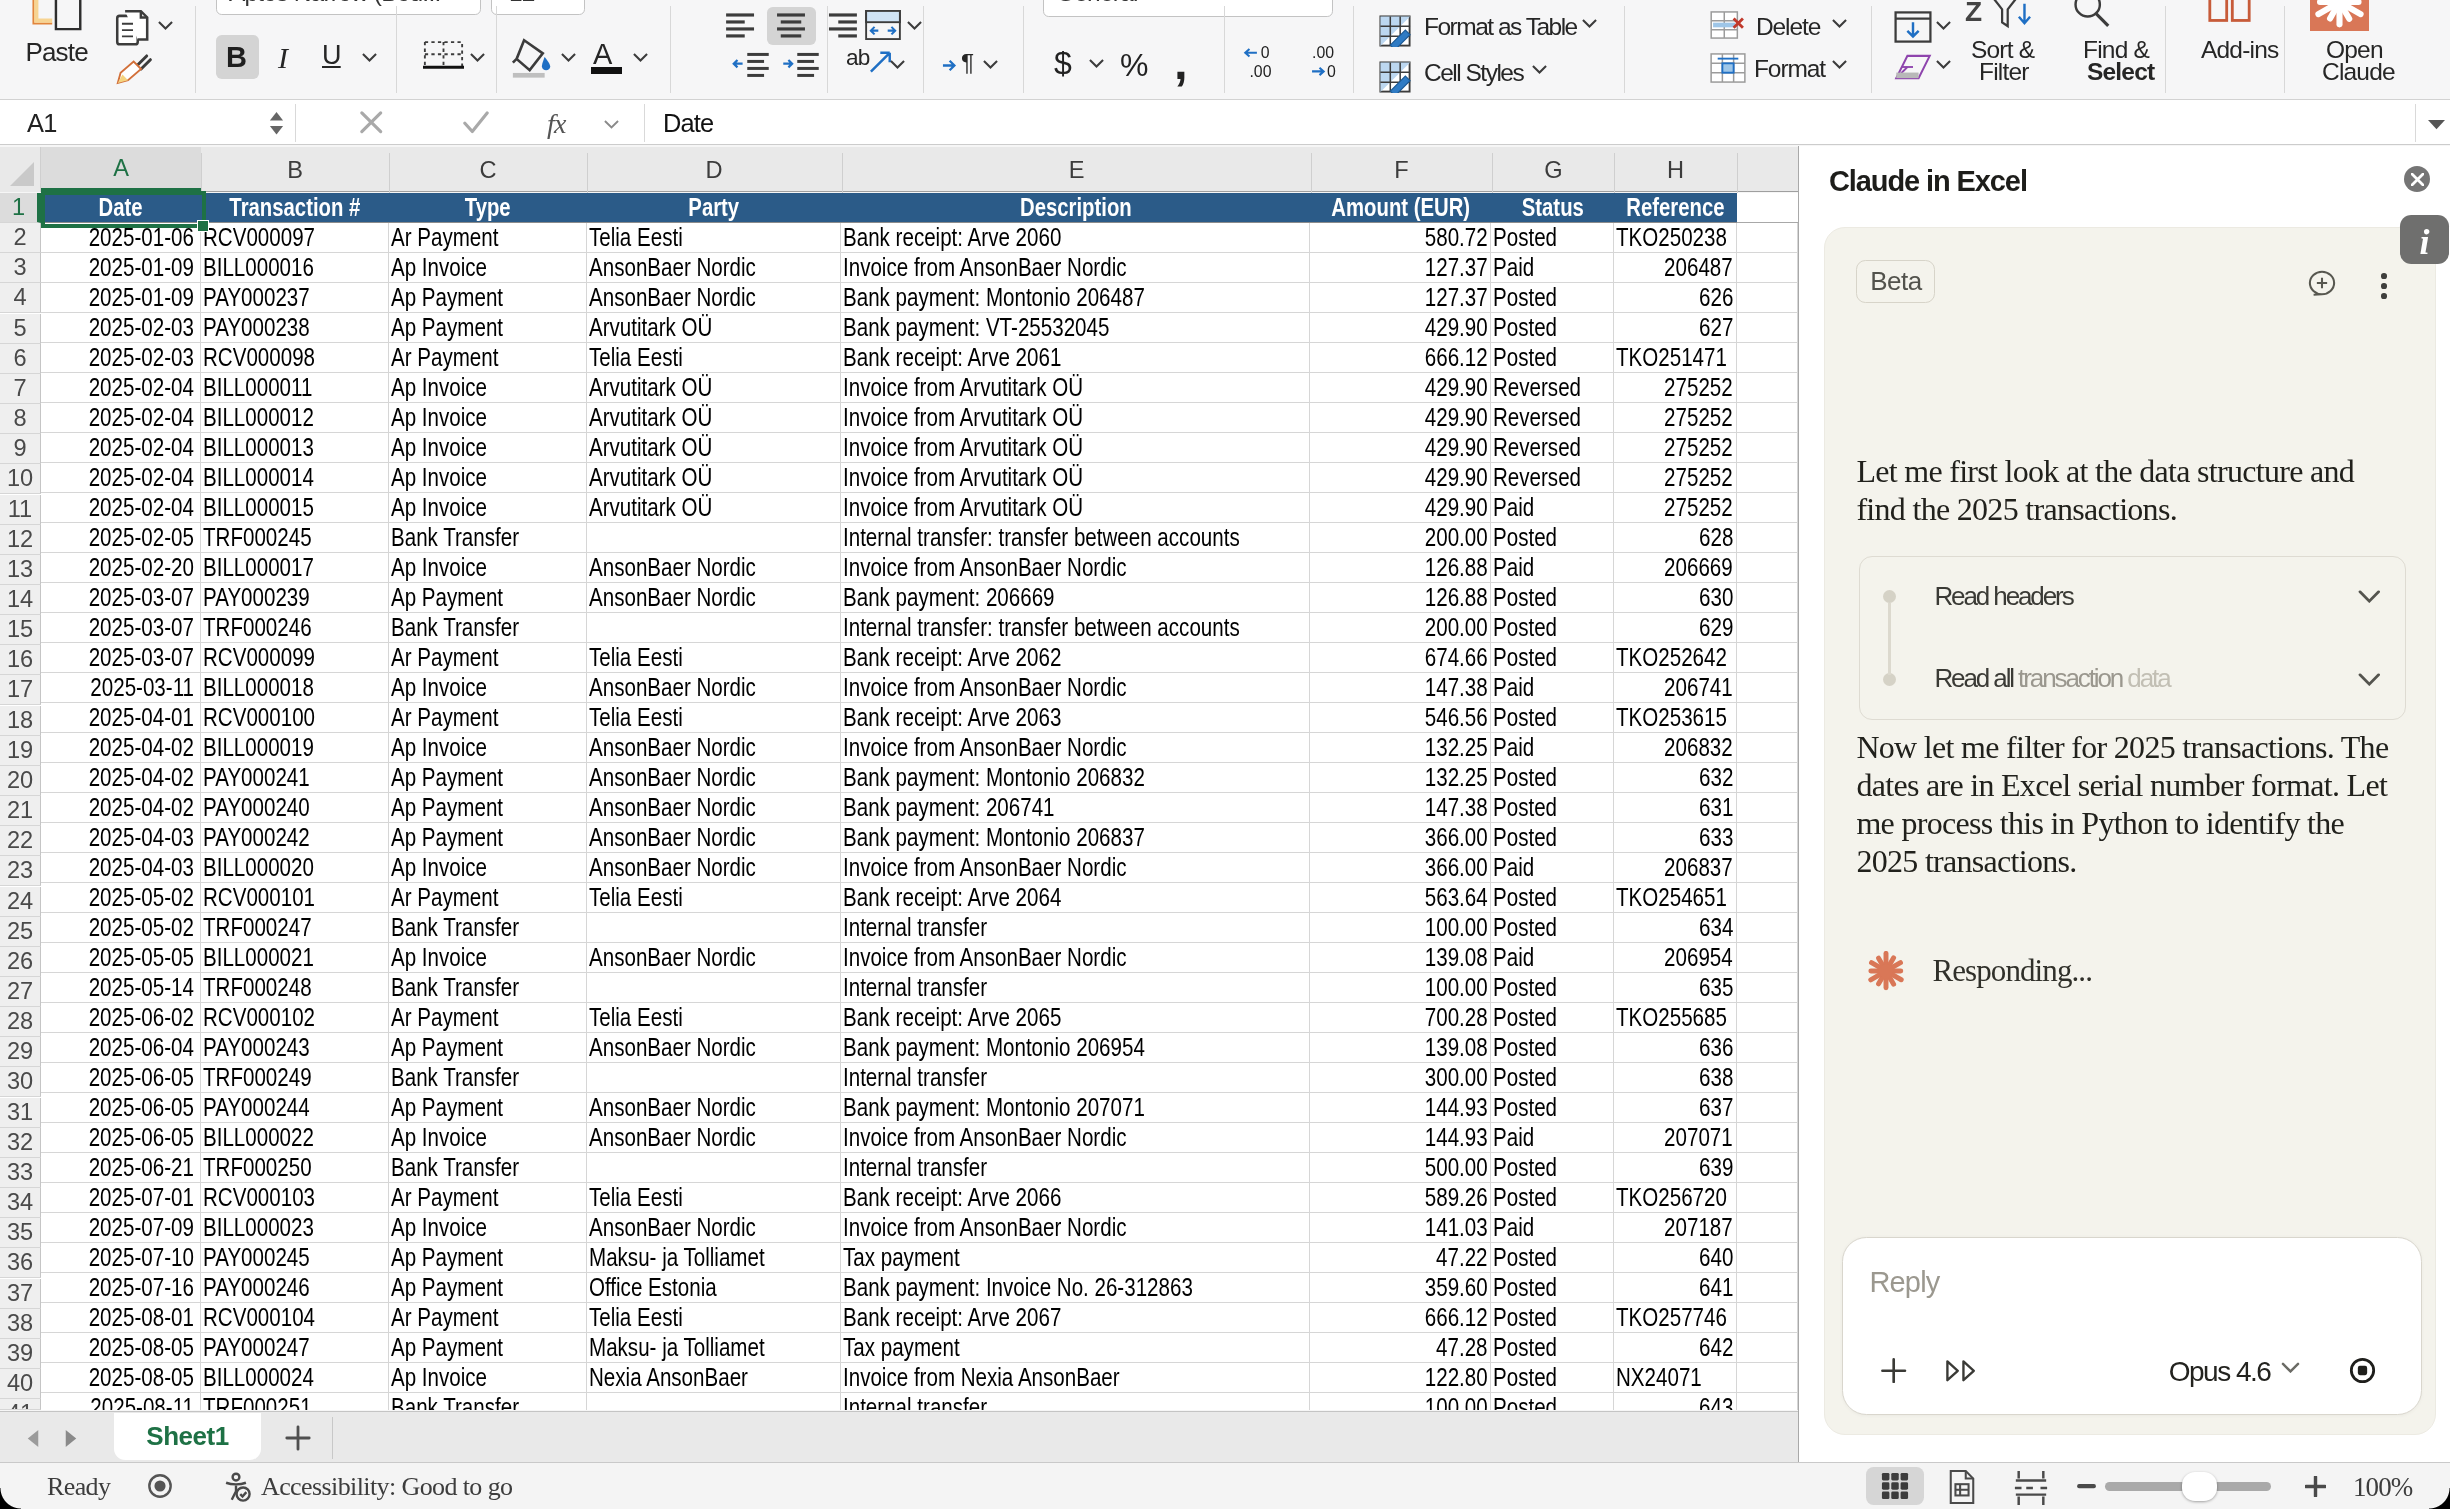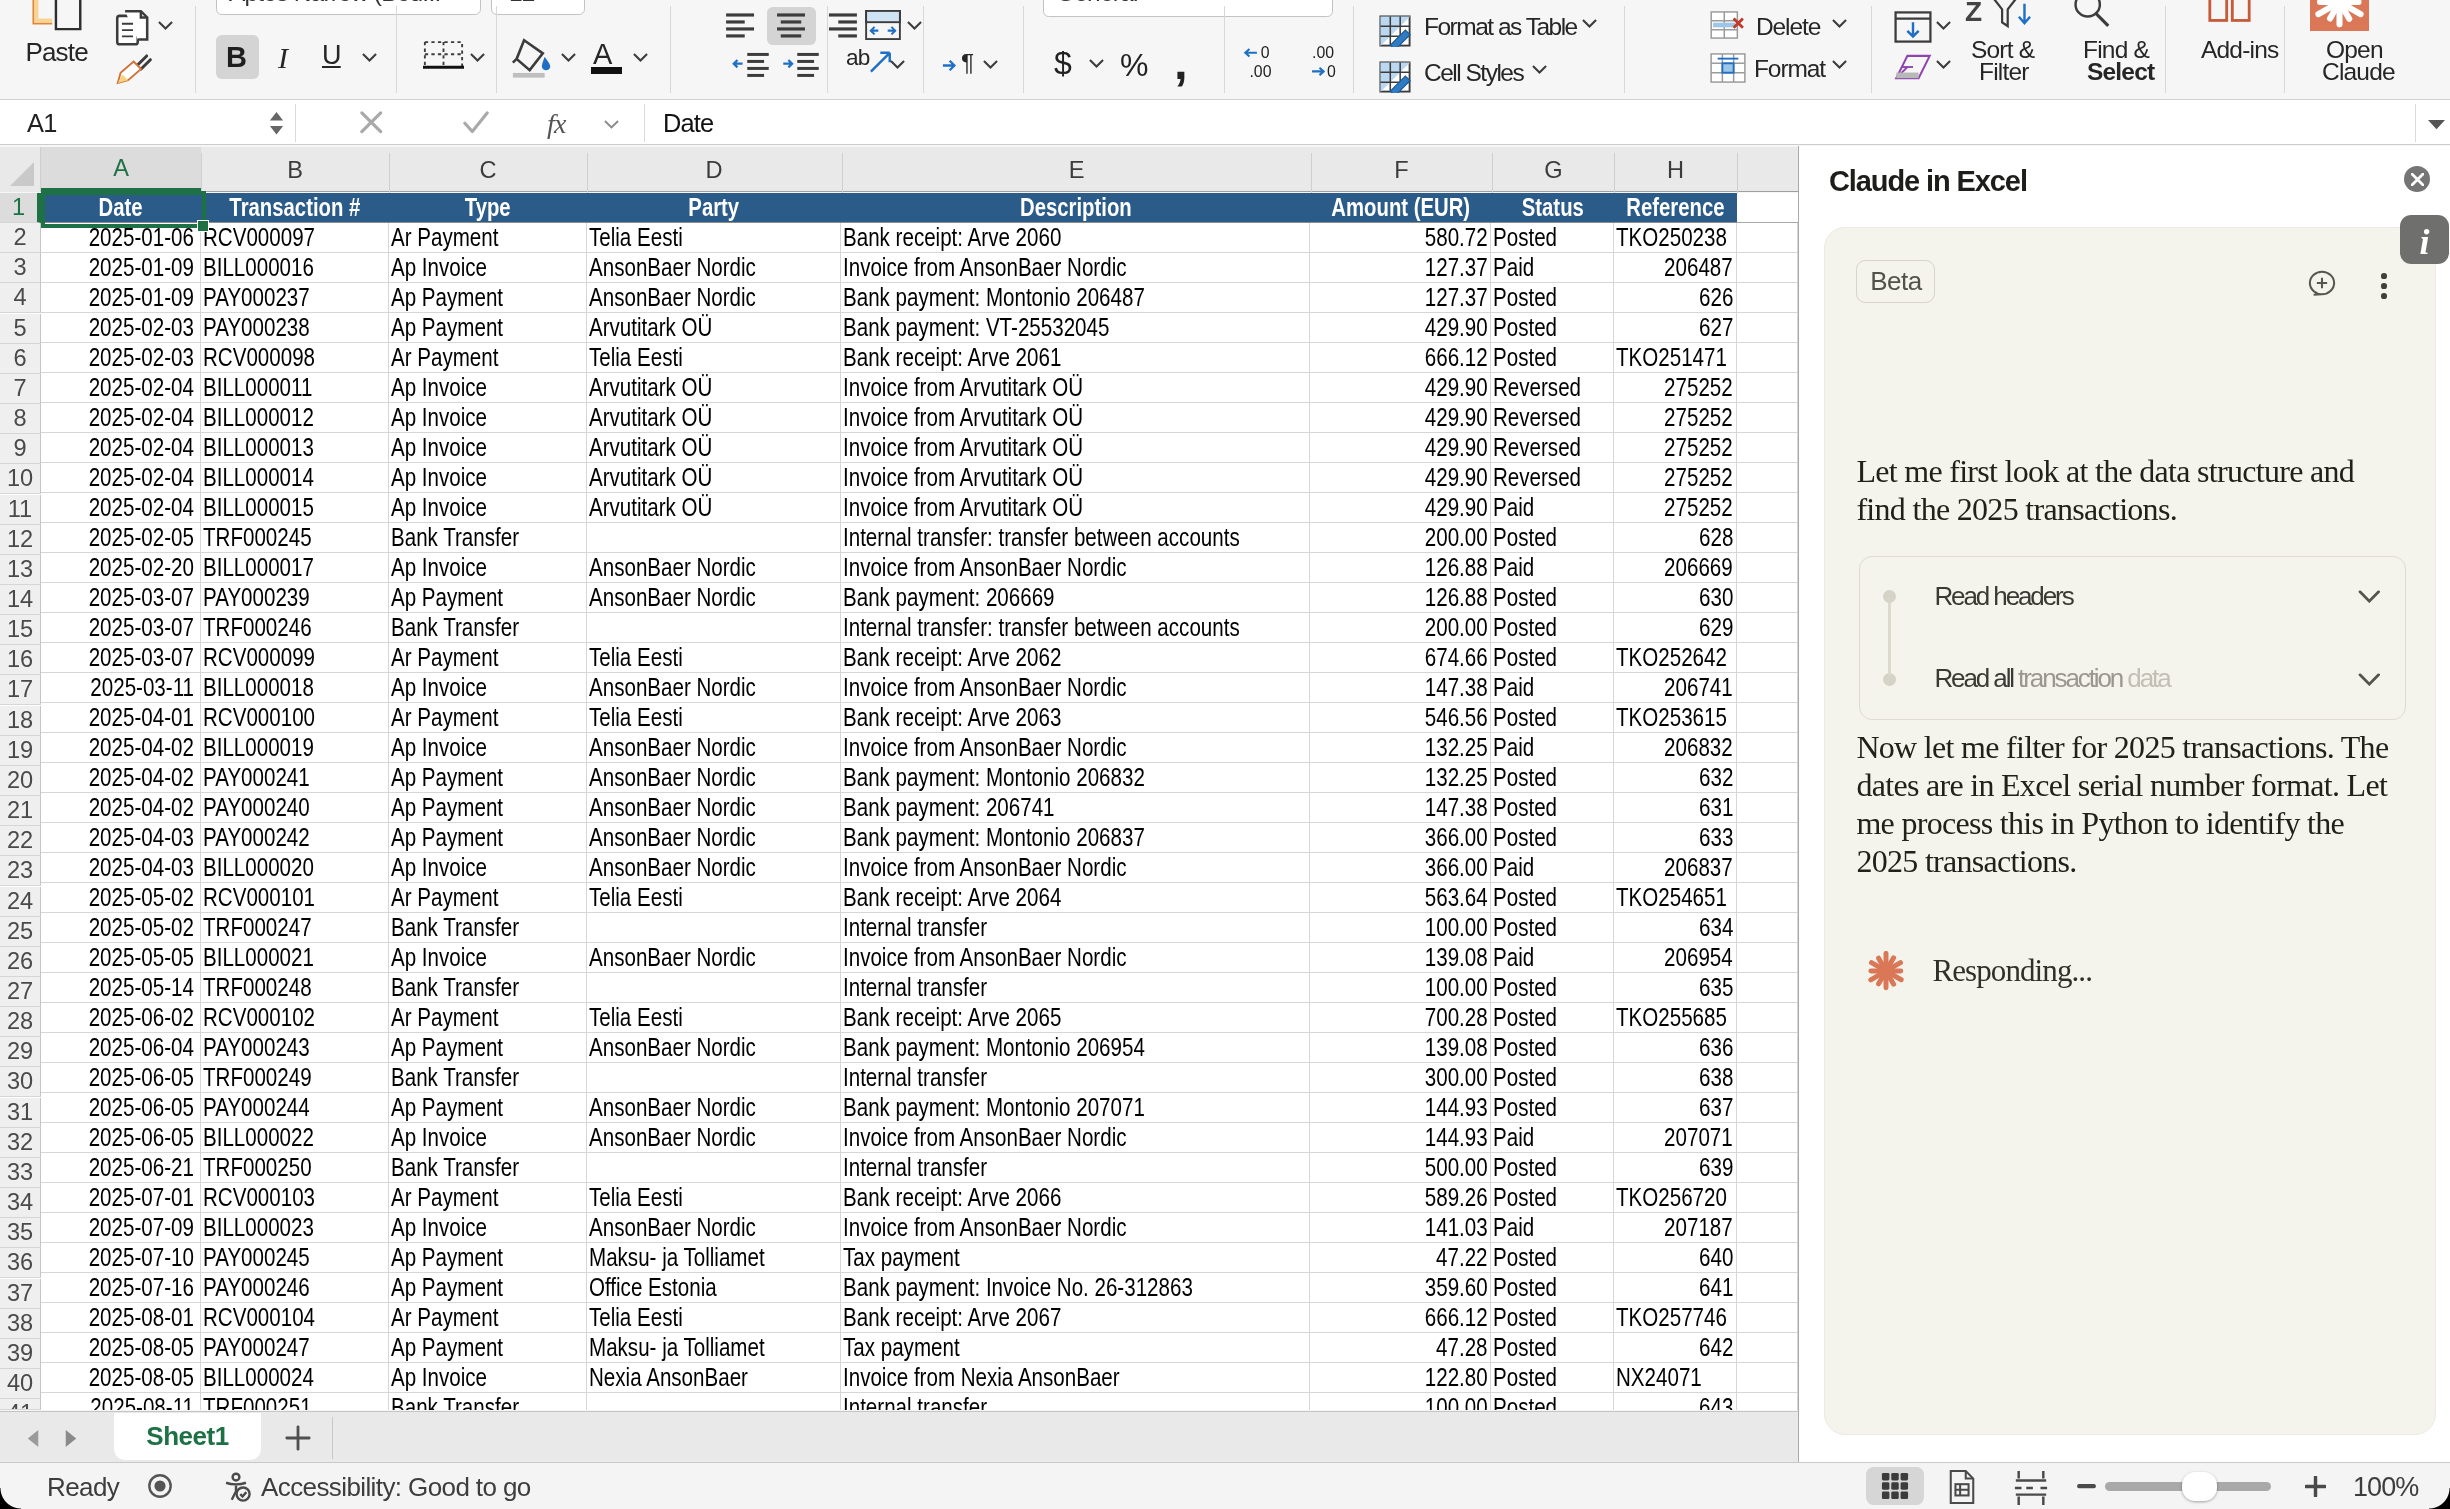--- a/index.html
+++ b/index.html
@@ -46,21 +46,21 @@
 
 
 #a1sel { position:absolute; left:41px; top:191px; width:165px; height:37px; border:4.2px solid #1e7145; }
 #a1fill { position:absolute; left:197px; top:220px; width:12.3px; height:12.3px; background:#1e7145; border:1.9px solid #fff; }
 
 
 #tabbar { position:absolute; left:0; top:1411px; width:1798px; height:52px; background:#e9e9e9; border-top:0.9px solid #c4c4c4; }
 #sheettab { position:absolute; left:114px; top:0.9px; width:147px; height:47px; background:#fff; border-radius:0 0 11.3px 11.3px; text-align:center; line-height:47px; font-weight:bold; font-size:26px; color:#1e7145; letter-spacing:-0.5px; }
 
 
-#status { position:absolute; left:0; top:1462px; width:2450px; height:47px; background:#f4f4f4; border-top:1.4px solid #c9c9c9; }
+#status { position:absolute; left:0; top:1462px; width:2450px; height:47px; background:#f4f4f4; border-top:1.4px solid #c9c9c9;font-family:Liberation Serif, serif; }
 #status .txt { position:absolute; font-size:26px; letter-spacing:-0.6px; color:#3d3d3d; }
 
 
 #pane { position:absolute; left:1798px; top:146px; width:652px; height:1316px; background:#fff; border-left:1.9px solid #a9a9a9; }
 #ptitle { position:absolute; left:30px; top:19px; font-size:29px; font-weight:bold; letter-spacing:-1.1px; color:#1d1d1a; }
 #pclose { position:absolute; left:605px; top:20px; width:26px; height:26px; border-radius:50%; background:#757575; }
 #cream { position:absolute; left:25.4px; top:81px; width:612px; height:1208px; background:#f4f3ec; border-radius:21px; border:0.9px solid #eceae2; }
 #ibadge { position:absolute; left:601px; top:69px; width:49px; height:49px; border-radius:11.3px; background:#6f6f6e;
   color:#fff; font-family:"Liberation Serif",serif; font-style:italic; font-weight:bold; font-size:36px; text-align:center; line-height:55px; }
 #beta { position:absolute; left:31px; top:32px; width:79px; height:43px; border:1.4px solid #d7d4c9; border-radius:9.4px;
@@ -1012,20 +1012,38 @@
             <line x1="18.0" y1="26.2" x2="13.2" y2="34.5"></line>
             <line x1="15.8" y1="24.0" x2="5.0" y2="30.3"></line>
             <line x1="15.0" y1="21.0" x2="5.1" y2="21.0"></line>
             <line x1="15.8" y1="18.0" x2="5.8" y2="12.2"></line>
             <line x1="18.0" y1="15.8" x2="13.2" y2="7.5"></line>
           </g>
           <circle cx="21" cy="21" r="7.5" fill="#d97757"></circle>
         </svg>
     <div id="resp">Responding...</div>
 
+    <div id="reply">
+      <div class="ph">Reply</div>
+      <svg class="abs" style="left:38px;top:120px" width="25.4" height="25.4" viewBox="0 0 27 27">
+            <path d="M13.5 1.5 V25.5 M1.5 13.5 H25.5" stroke="#3a3a36" stroke-width="2.8" stroke-linecap="round"></path>
+          </svg>
+      <svg class="abs" style="left:102px;top:121px" width="35" height="23.6" viewBox="0 0 37 25" fill="none" stroke="#3a3a36" stroke-width="2.5">
+            <path d="M2.5 2.5 L13.5 12.5 L2.5 22.5 Z" stroke-linejoin="round"></path>
+            <path d="M19.5 2.5 L30.5 12.5 L19.5 22.5 Z" stroke-linejoin="round"></path>
+          </svg>
+      <div id="opus">Opus 4.6</div>
+      <svg class="cchev" style="left:438px;top:124px;width:19px;height:11.3px" viewBox="0 0 20 12">
+            <path d="M2 2 L10 10 L18 2" stroke="#6b6b65" stroke-width="2.6" fill="none" stroke-linecap="round"></path>
+          </svg>
+      <svg class="abs" style="left:506px;top:119px" width="27" height="27" viewBox="0 0 29 29">
+            <circle cx="14.5" cy="14.5" r="12" fill="none" stroke="#1f1f1c" stroke-width="3"></circle>
+            <rect x="9.5" y="9.5" width="10" height="10" rx="2.2" fill="#1f1f1c"></rect>
+          </svg>
+    </div>
   </div>
 
   <div id="ibadge">i</div>
 </div>
 
 </div>
 
 <div class="abs" style="left:0;bottom:0;width:21px;height:21px;background:radial-gradient(circle at 21px 0px, transparent 20px, #000 21px)"></div>
 <div class="abs" style="right:0;bottom:0;width:21px;height:21px;background:radial-gradient(circle at 0px 0px, transparent 20px, #000 21px)"></div>
 

